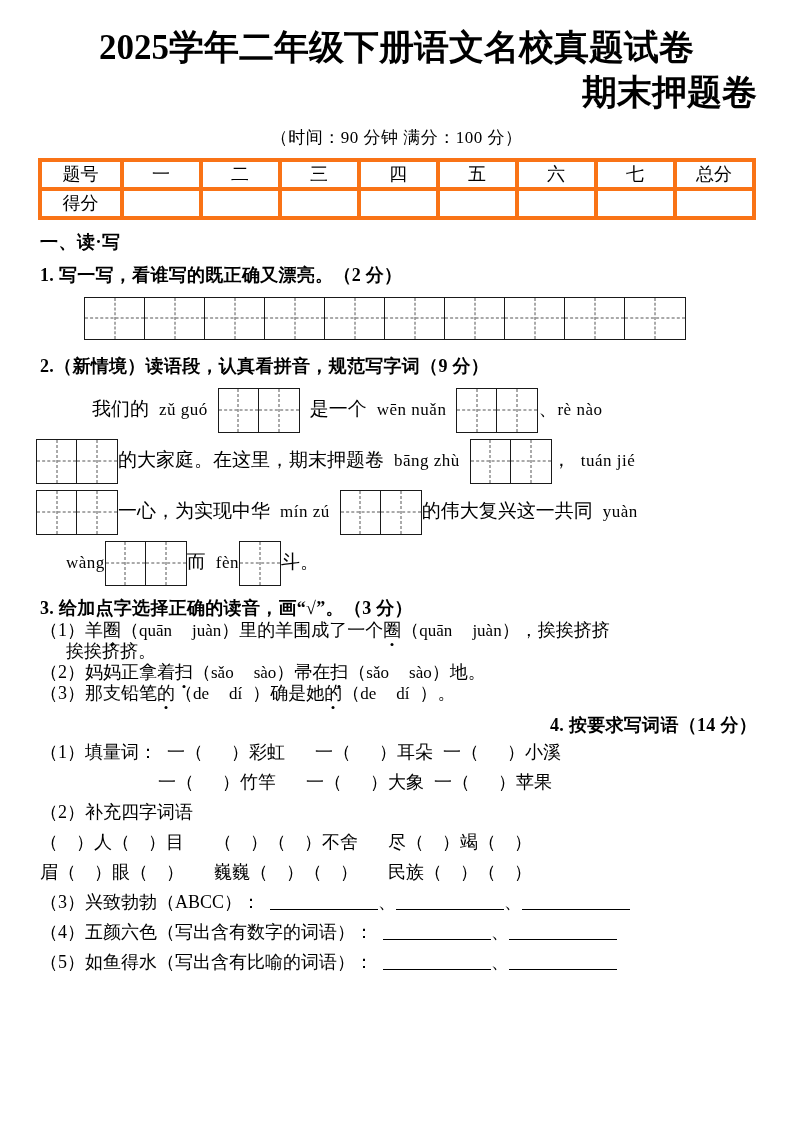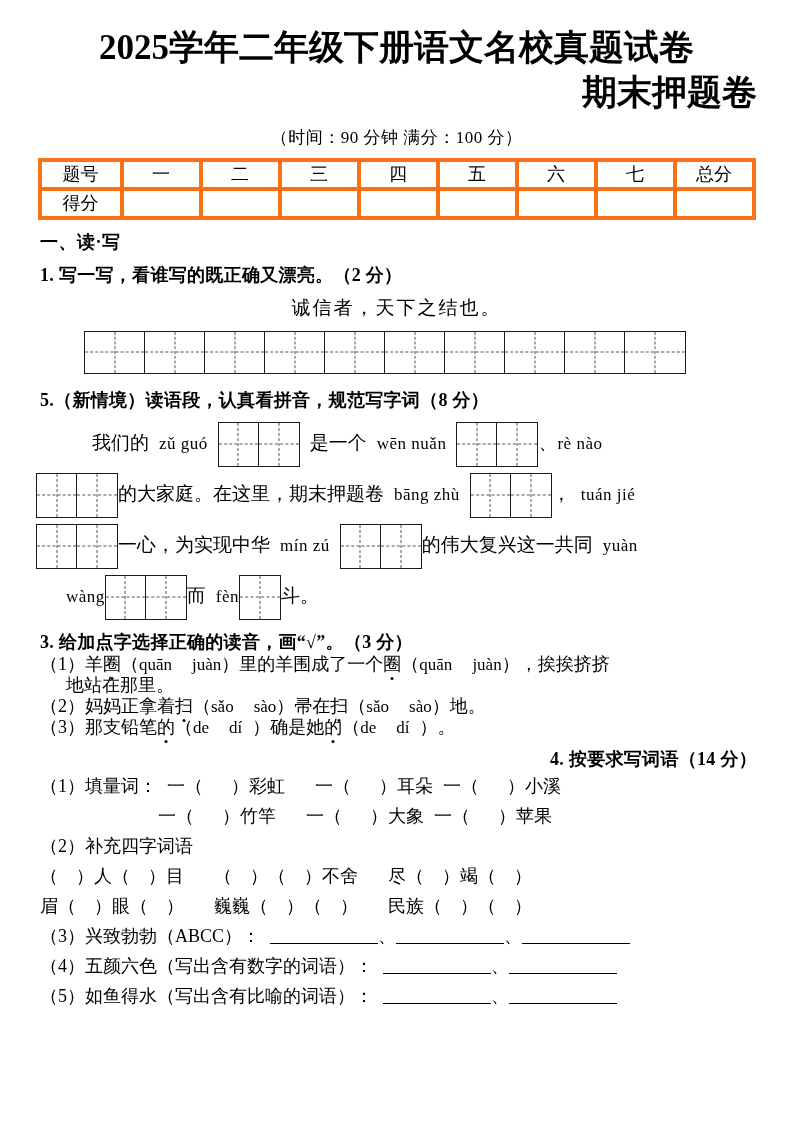--- a/index.html
+++ b/index.html
@@ -116,37 +116,36 @@
       <td></td>
       <td></td>
       <td></td>
     </tr>
   </tbody>
     </table>
 
   <div class="sec-head">一、读·写</div>
 
   <div class="q-head">1. 写一写，看谁写的既正确又漂亮。（2 分）</div>
-  <div class="sentence">诚信者，天下之结也。</div>
   <div class="grid-row">
     <span class="tzg">
       <span class="cell"></span>
       <span class="cell"></span>
       <span class="cell"></span>
       <span class="cell"></span>
       <span class="cell"></span>
       <span class="cell"></span>
       <span class="cell"></span>
       <span class="cell"></span>
       <span class="cell"></span>
       <span class="cell"></span>
     </span>
   </div>
 
-  <div class="q-head" style="margin-top:14px;">5.（新情境）读语段，认真看拼音，规范写字词（8 分）</div>
+  <div class="q-head" style="margin-top:14px;">2.（新情境）读语段，认真看拼音，规范写字词（9 分）</div>
 
   <div class="para">
     <div class="ln first">
       <span class="han">我们的</span><span class="sp-s"></span><span class="py">zǔ guó</span><span class="sp-s"></span><span class="tzg ibox">
           <span class="cell"></span>
           <span class="cell"></span>
         </span><span class="sp-s"></span><span class="han">是一个</span><span class="sp-s"></span><span class="py">wēn nuǎn</span><span class="sp-s"></span><span class="tzg ibox">
           <span class="cell"></span>
           <span class="cell"></span>
         </span><span class="han">、</span><span class="py">rè nào</span>
@@ -180,21 +179,21 @@
           <span class="cell"></span>
         </span><span class="han">斗。</span>
     </div>
   </div>
 
   <div class="q-head" style="margin-top:8px;">3. 给加点字选择正确的读音，画“√”。（3 分）</div>
 
   <div class="body-line">
     <span>（1）</span><span>羊</span><span class="dotchar">圈</span>（<span class="py-in">quān</span><span class="sp"></span><span class="py-in">juàn</span>）<span>里的羊围成了一个</span><span class="dotchar">圈</span>（<span class="py-in">quān</span><span class="sp"></span><span class="py-in">juàn</span>）<span>，挨挨挤挤</span>
   </div>
-  <div class="body-line indent">地站在那里。</div>
+  <div class="body-line indent">挨挨挤挤。</div>
 
   <div class="body-line">
     <span>（2）</span><span>妈妈正拿着</span><span class="dotchar">扫</span>（<span class="py-in">sǎo</span><span class="sp"></span><span class="py-in">sào</span>）<span>帚在</span><span class="dotchar">扫</span>（<span class="py-in">sǎo</span><span class="sp"></span><span class="py-in">sào</span>）<span>地。</span>
   </div>
 
   <div class="body-line">
     <span>（3）</span><span>那支铅笔</span><span class="dotchar">的</span>（<span class="py-in">de</span><span class="sp"></span><span class="py-in">dí</span><span class="sp-s"></span>）<span>确是她</span><span class="dotchar">的</span>（<span class="py-in">de</span><span class="sp"></span><span class="py-in">dí</span><span class="sp-s"></span>）<span>。</span>
   </div>
 
   <div class="q-head" style="margin-top:9px;text-align:right;">4. 按要求写词语（14 分）</div>

